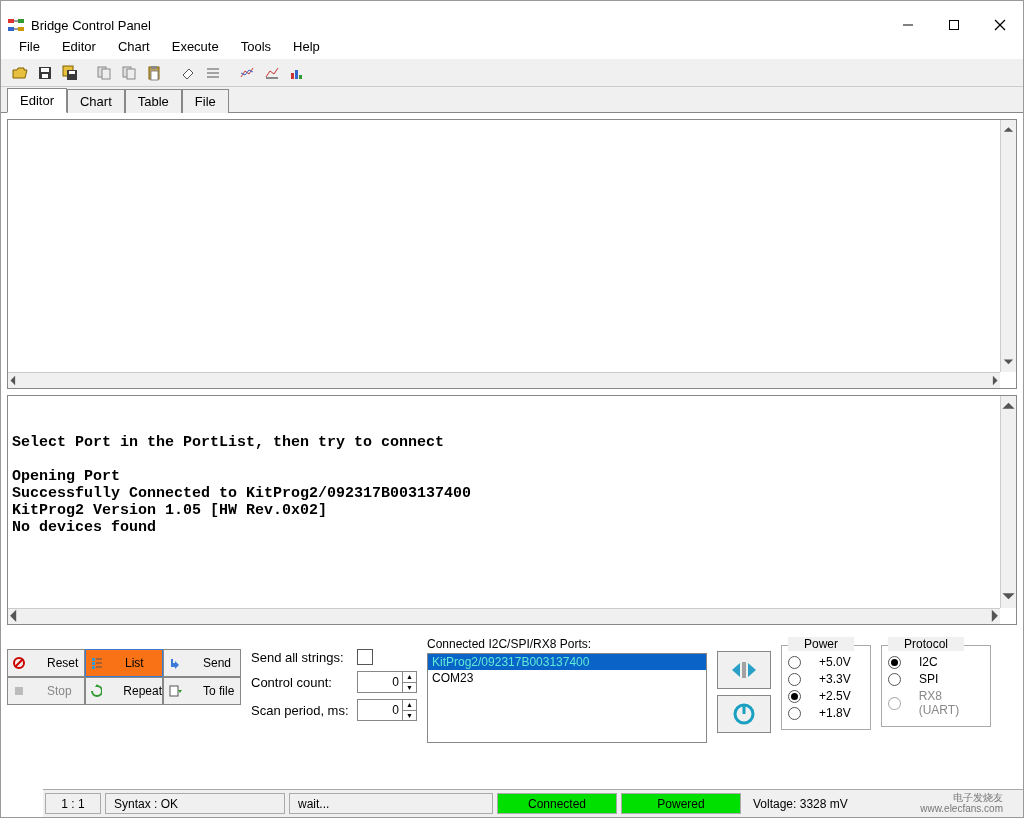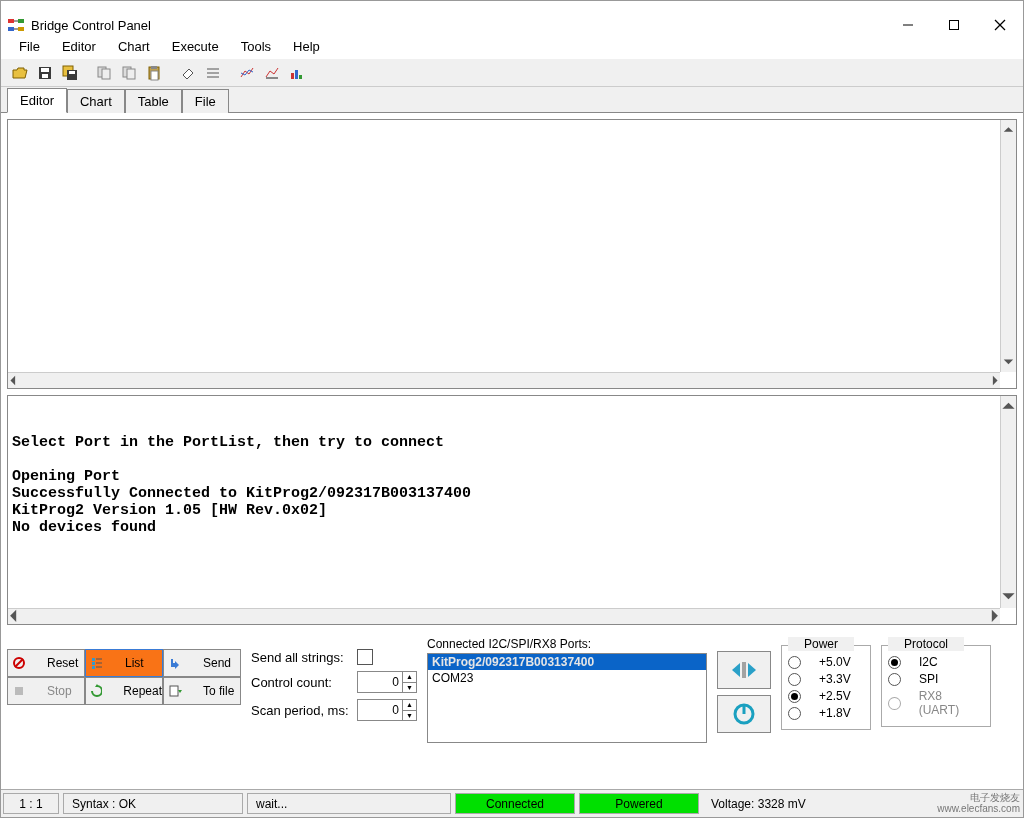--- a/index.html
+++ b/index.html
@@ -177,21 +177,21 @@
   .checkbox-box { width:16px; height:16px; border:1px solid #555; background:#fff; }
   .ports-col {
     display:flex; flex-direction:column;
   }
   .ports-col .ports-label { font-size:12px; margin-bottom:2px; }
   .ports-list {
     border:1px solid #888; width:280px; height:90px; background:#fff; overflow:hidden;
     font-size:12px;
   }
   .ports-list .port-item { padding:1px 4px; }
-  .ports-list .port-item.selected { background:#0a64c8; color:#e5e5e5;font-weight:bold; }
+  .ports-list .port-item.selected { background:#0a64c8; color:#5eead4; }
   .big-btn-col { display:flex; flex-direction:column; gap:6px; margin-top:14px;}
   .big-btn {
     width:54px; height:38px; border:1px solid #888; background:#f0f0f0;
     display:flex; align-items:center; justify-content:center;
   }
   .group-box {
     border:1px solid #aaa; padding:6px; position:relative; margin-top:8px;
   }
   .group-box .gtitle {
     position:absolute; top:-9px; left:6px; background:#f0f0f0; padding:0 16px; font-size:12px;
@@ -201,32 +201,33 @@
   .radio.sel::after { content:""; width:7px; height:7px; background:#000; border-radius:50%; }
   .radio.disabled { border-color:#aaa; }
   .radio-row.disabled { color:#888; }
   .statusbar {
     height: 28px;
     border-top: 1px solid #aaa;
     display:flex;
     align-items:stretch;
     background:#f0f0f0;
     margin-top:auto;
+    margin-left:42px;
   }
   .status-cell {
     border:1px solid #aaa;
     margin:3px 2px;
     padding: 2px 8px;
     display:flex; align-items:center;
     font-size:12px;
     background:#f0f0f0;
   }
   .status-cell.connected { background:#00e000; color:#000; justify-content:center;}
   .attribution {
-    position:absolute; right:4px; bottom:4px; font-size:10px; color:#777;
+    position:absolute; right:21px; bottom:4px; font-size:10px; color:#777;
     text-align:right; line-height:1.1;
   }
 </style>
 </head>
 <body>
 
 <div class="window">
 
   <div class="titlebar">
     <span class="app-icon">

